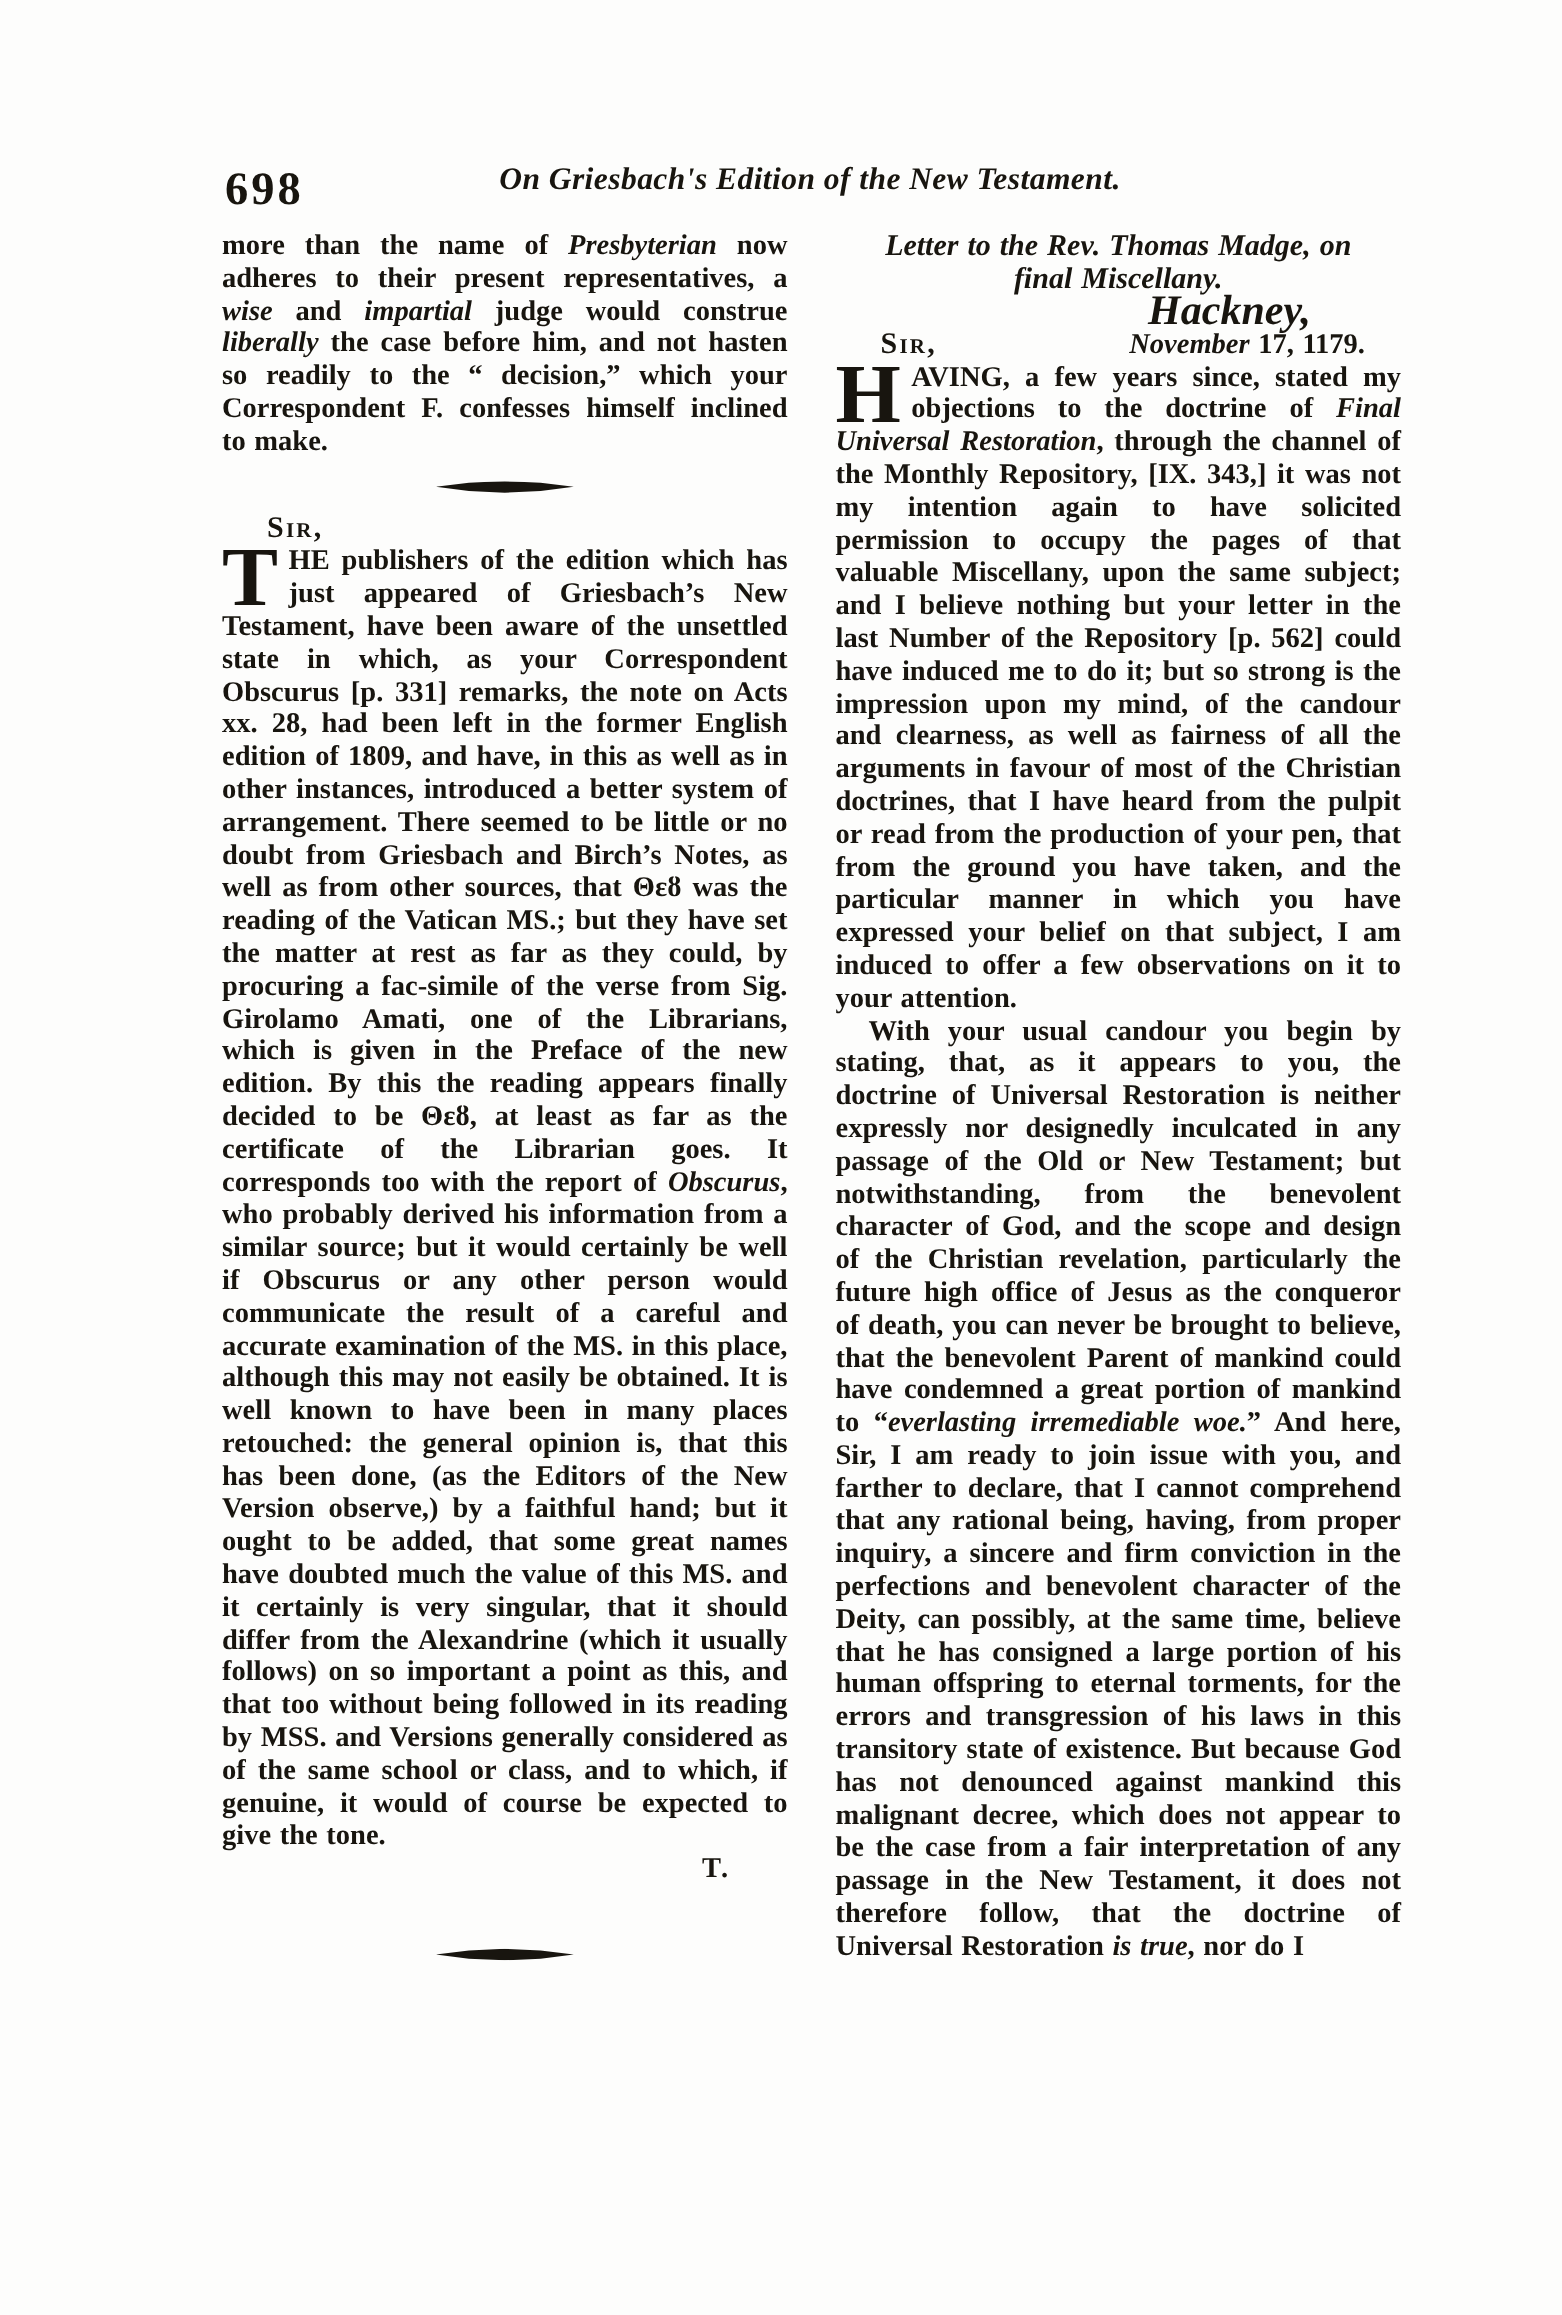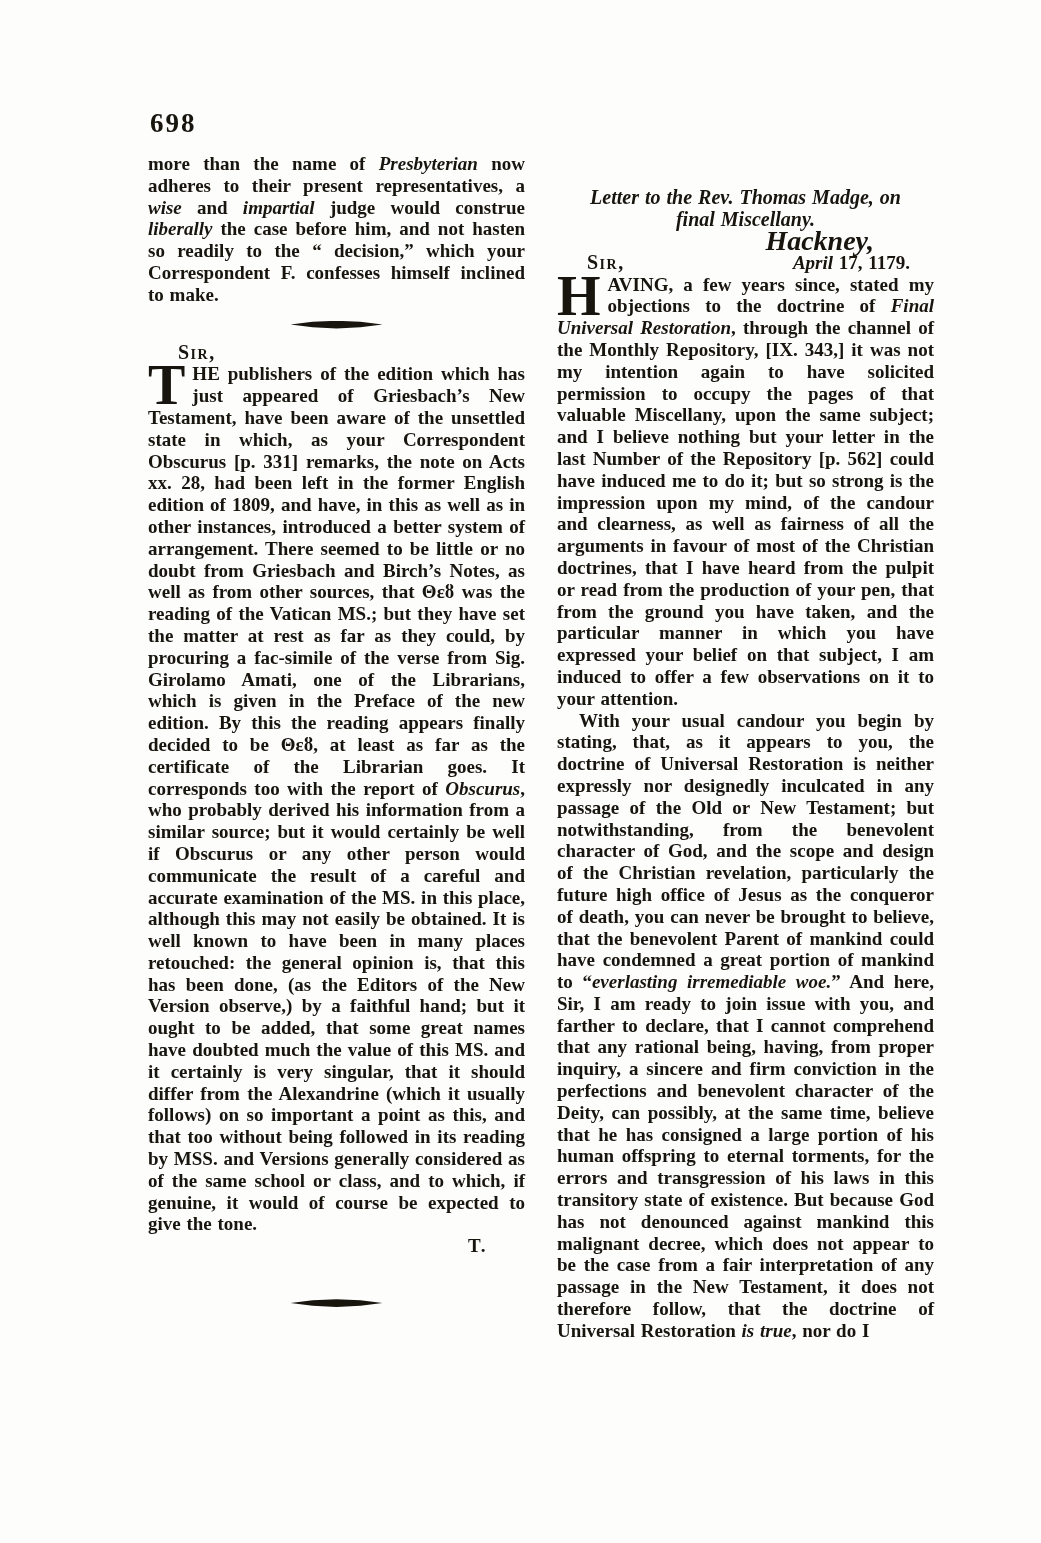--- a/index.html
+++ b/index.html
@@ -7,21 +7,21 @@
     width:1041px;height:1543px;
     background:#fdfdfc;
     font-family:"Liberation Serif","DejaVu Serif",serif;
     color:#18150f;
     -webkit-font-smoothing:antialiased;
   }
   .page{position:relative;width:1041px;height:1543px;overflow:hidden;}
   .page-header{position:relative;margin:104px 0 0 148px;width:784px;height:40px;}
   .page-number{
     position:absolute;left:2px;top:4px;
-    font-size:27px;font-weight:700;letter-spacing:2px;
+    font-size:31px;font-weight:700;letter-spacing:2px;
   }
   .running-title{
     text-align:center;font-style:italic;font-weight:700;
     font-size:21px;padding-top:3px;letter-spacing:.3px;
   }
   .columns{display:flex;margin-left:148px;width:786px;margin-top:9px;gap:32px;}
   .column{
     width:385px;
     font-size:19px;line-height:21.8px;font-weight:700;
     text-align:justify;word-spacing:1px;
@@ -38,48 +38,49 @@
   .divider.end{margin-top:42px;}
   .salutation{
     padding-left:30px;font-variant-caps:small-caps;
     letter-spacing:1.5px;font-size:20px;
   }
   .dropcap{
     float:left;font-size:56px;line-height:41px;
     padding:2px 7px 0 0;font-weight:700;
   }
   .it{font-style:italic;}
-  .heading{text-align:center;font-style:italic;font-size:20px;line-height:22px;margin-top:33px;}
+  .heading{text-align:center;font-style:italic;font-size:20px;line-height:22px;}
   .placeline{text-align:right;padding-right:60px;font-style:italic;font-size:28px;}
   .dateline{display:flex;justify-content:space-between;padding:0 24px 0 30px;}
   .dateline .who{font-variant-caps:small-caps;letter-spacing:1.5px;font-size:20px;}
 </style>
 </head>
 <body>
 
 <div class="page">
   <div class="page-header">
     <span class="page-number">698</span>
+    <div class="running-title">On Griesbach's Edition of the New Testament.</div>
   </div>
   <div class="columns">
     <div class="column" id="col-left">
         <p><span>more than the name of </span><span class="it">Presbyterian</span><span> now adheres to their present representatives, a </span><span class="it">wise</span><span> and </span><span class="it">impartial</span><span> judge would construe </span><span class="it">liberally</span><span> the case before him, and not hasten so readily to the “ decision,” which your Correspondent F. confesses himself inclined to make.</span></p>
         <div class="divider"></div>
         <div class="salutation">Sir,</div>
         <p><span class="dropcap">T</span><span>HE publishers of the edition which has just appeared of Griesbach’s New Testament, have been aware of the unsettled state in which, as your Correspondent Obscurus [p. 331] remarks, the note on Acts xx. 28, had been left in the former English edition of 1809, and have, in this as well as in other instances, introduced a better system of arrangement. There seemed to be little or no doubt from Griesbach and Birch’s Notes, as well as from other sources, that Θεȣ was the reading of the Vatican MS.; but they have set the matter at rest as far as they could, by procuring a fac-simile of the verse from Sig. Girolamo Amati, one of the Librarians, which is given in the Preface of the new edition.  By this the reading appears finally decided to be Θεȣ, at least as far as the certificate of the Librarian goes.  It corresponds too with the report of </span><span class="it">Obscurus</span><span>, who probably derived his information from a similar source; but it would certainly be well if Obscurus or any other person would communicate the result of a careful and accurate examination of the MS. in this place, although this may not easily be obtained.  It is well known to have been in many places retouched: the general opinion is, that this has been done, (as the Editors of the New Version observe,) by a faithful hand; but it ought to be added, that some great names have doubted much the value of this MS. and it certainly is very singular, that it should differ from the Alexandrine (which it usually follows) on so important a point as this, and that too without being followed in its reading by MSS. and Versions generally considered as of the same school or class, and to which, if genuine, it would of course be expected to give the tone.</span></p>
         <div class="signature small">T.</div>
         <div class="divider end"></div>
       </div>
     <div class="column" id="col-right">
         <div class="heading">
           <div>Letter to the Rev. Thomas Madge, on</div>
           <div>final Miscellany.</div>
         </div>
         <div class="placeline">Hackney,</div>
         <div class="dateline">
           <span class="who">Sir,</span>
-          <span><span class="it">April</span><span> 17, 1179.</span></span>
+          <span><span class="it">November</span><span> 17, 1179.</span></span>
         </div>
         <p><span class="dropcap">H</span><span>AVING, a few years since, stated my objections to the doctrine of </span><span class="it">Final Universal Restoration</span><span>, through the channel of the Monthly Repository, [IX. 343,] it was not my intention again to have solicited permission to occupy the pages of that valuable Miscellany, upon the same subject; and I believe nothing but your letter in the last Number of the Repository [p. 562] could have induced me to do it; but so strong is the impression upon my mind, of the candour and clearness, as well as fairness of all the arguments in favour of most of the Christian doctrines, that I have heard from the pulpit or read from the production of your pen, that from the ground you have taken, and the particular manner in which you have expressed your belief on that subject, I am induced to offer a few observations on it to your attention.</span></p>
         <p class="indent"><span>With your usual candour you begin by stating, that, as it appears to you, the doctrine of Universal Restoration is neither expressly nor designedly inculcated in any passage of the Old or New Testament; but notwithstanding, from the benevolent character of God, and the scope and design of the Christian revelation, particularly the future high office of Jesus as the conqueror of death, you can never be brought to believe, that the benevolent Parent of mankind could have condemned a great portion of mankind to “</span><span class="it">everlasting irremediable woe.</span><span>”  And here, Sir, I am ready to join issue with you, and farther to declare, that I cannot comprehend that any rational being, having, from proper inquiry, a sincere and firm conviction in the perfections and benevolent character of the Deity, can possibly, at the same time, believe that he has consigned a large portion of his human offspring to eternal torments, for the errors and transgression of his laws in this transitory state of existence.  But because God has not denounced against mankind this malignant decree, which does not appear to be the case from a fair interpretation of any passage in the New Testament, it does not therefore follow, that the doctrine of Universal Restoration </span><span class="it">is true</span><span>, nor do I</span></p>
       </div>
   </div>
 </div>
 
 </body></html>

